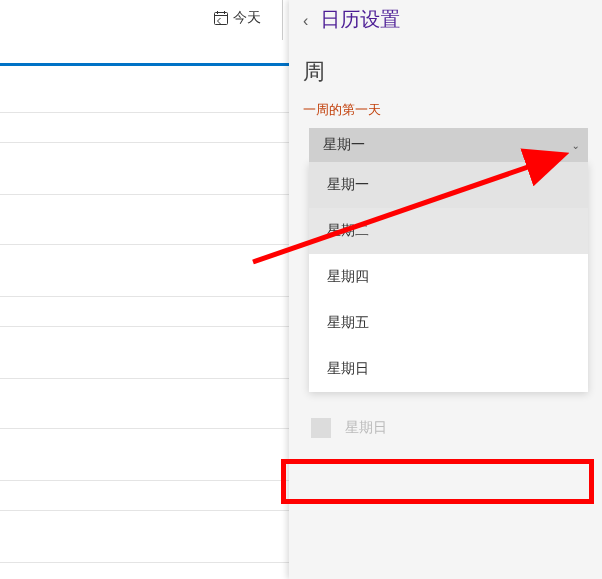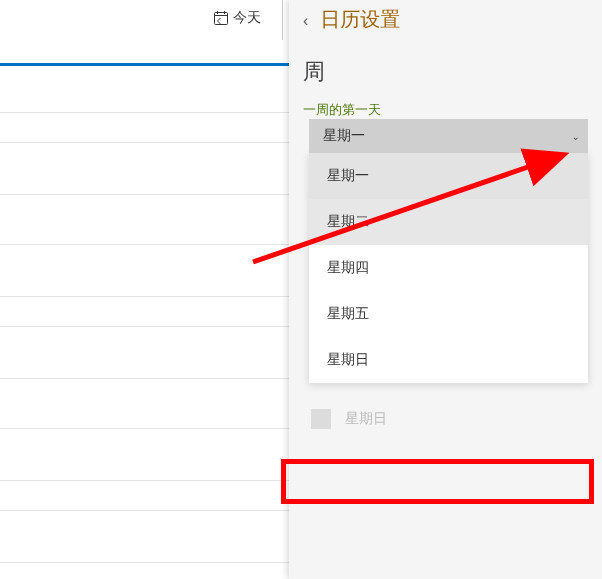--- a/index.html
+++ b/index.html
@@ -94,38 +94,38 @@
     .back-chevron {
       font-size: 16px;
       color: #5c5c5c;
       cursor: pointer;
       padding-top: 2px;
     }
     
     .panel-title {
       font-size: 20px;
       font-weight: 400;
-      color: #a16207;
+      color: #4c1d95;
     }
     
     .section {
       padding: 10px 14px 0 14px;
     }
     
     .section-heading {
       font-size: 22px;
       font-weight: 400;
       color: #444;
       margin-bottom: 14px;
     }
     
     .section-label {
       font-size: 13px;
-      color: #4d7c0f;
-      margin-bottom: 0;
+      color: #c2410c;
+      margin-bottom: 9px;
     }
     
     
     .dropdown {
       position: relative;
       margin: 0 0 0 6px;
     }
     
     .dropdown-selected {
       background: #cfcfcf;

